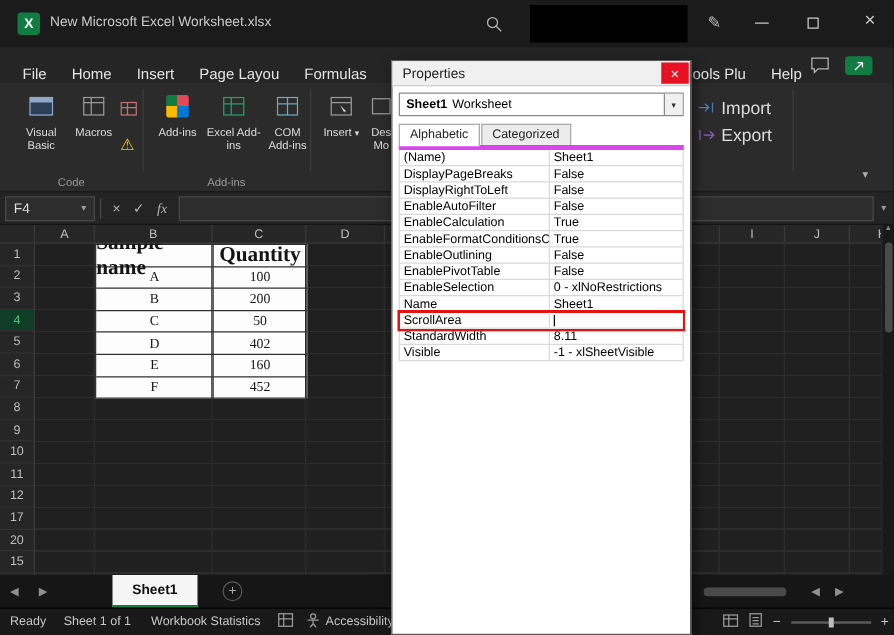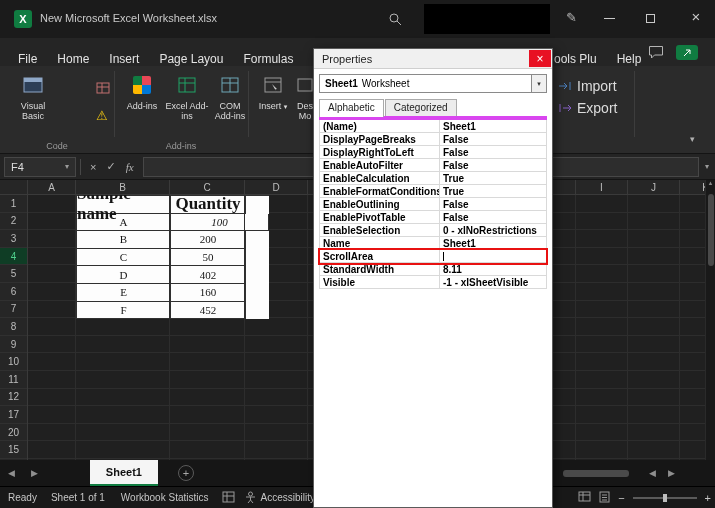--- a/index.html
+++ b/index.html
@@ -100,21 +100,21 @@
   .props-close { position:absolute; right:1px; top:1px; width:22px; height:17px; background:#e81123; color:#fff;
     display:flex; align-items:center; justify-content:center; font-size:12px; }
   .props-combo { margin:5px 5px 0 5px; height:19px; border:1px solid #8a8a8a; display:flex; align-items:center;
     padding:0 5px; position:relative; background:#fff; }
   .props-combo .obj { font-weight:bold; margin-right:4px; }
   .combo-btn { position:absolute; right:0; top:0; bottom:0; width:15px; border-left:1px solid #8a8a8a; background:#f0f0f0;
     display:flex; align-items:center; justify-content:center; font-size:7px; color:#333; }
   .props-tabs { display:flex; margin:6px 5px 0 5px; border-bottom:4px solid #d946ef; }
   .ptab { padding:2px 8px 3px 8px; border:1px solid #aaa; border-bottom:none; background:#ececec; color:#222; margin-right:1px; }
   .ptab.active { background:#fff; position:relative; margin-bottom:-1px; }
-  .props-grid { margin:0 5px; border-left:1px solid #d9d9d9; border-right:1px solid #d9d9d9;font-weight:bold; }
+  .props-grid { margin:0 5px; border-left:1px solid #d9d9d9; border-right:1px solid #d9d9d9; }
   .p-row { display:flex; height:13px; border-bottom:1px solid #d9d9d9; align-items:stretch; }
   .p-name { width:120px; padding-left:3px; border-right:1px solid #d9d9d9; white-space:nowrap; overflow:hidden;
     display:flex; align-items:center; }
   .p-val { flex:1; padding-left:3px; white-space:nowrap; overflow:hidden; display:flex; align-items:center; }
   .p-row.hl { box-shadow:0 0 0 2px #e81111; position:relative; z-index:4; }
   .caret { width:1px; height:9px; background:#000; }
 </style>
 </head>
 <body>
 
@@ -164,20 +164,29 @@
 
   <div class="ribbon">
     <div class="rbtn" style="left:10px;width:46px">
       <div class="ric">
         <svg width="20" height="16">
             <rect x="1" y="1" width="18" height="14" fill="#2d3f57" stroke="#8fa8c8"></rect>
             <rect x="1" y="1" width="18" height="4" fill="#8fa8c8"></rect>
           </svg>
       </div>
       <div>Visual Basic</div>
+    </div>
+    <div class="rbtn" style="left:56px;width:38px">
+      <div class="ric">
+        <svg width="18" height="16">
+            <rect x="1" y="1" width="16" height="14" fill="none" stroke="#9a9a9a"></rect>
+            <path d="M1 5h16M7 1v14" stroke="#9a9a9a"></path>
+          </svg>
+      </div>
+      <div>Macros</div>
     </div>
     <span class="small-ic" style="left:96px;top:14px">
       <svg width="14" height="12">
           <rect x="1" y="1" width="12" height="10" fill="none" stroke="#c27070"></rect>
           <path d="M1 5h12M6 1v10" stroke="#c27070"></path>
         </svg>
     </span>
     <span class="small-ic warn" style="left:96px;top:42px">⚠</span>
     <div class="glabel" style="left:0;width:114px">Code</div>
     <div class="gsep" style="left:114px"></div>
@@ -292,21 +301,21 @@
         <div class="row-h">15</div>
       </div>
     <div class="grid" id="grid">
       <div class="datatable" id="dataTable">
           <div class="t-row t-head">
             <div class="t-cell" style="width: 94px;">Sample name</div>
             <div class="t-cell" style="width: 75px;">Quantity</div>
           </div>
           <div class="t-row">
             <div class="t-cell" style="width: 94px;">A</div>
-            <div class="t-cell" style="width: 98px; font-style: italic;">100</div>
+            <div class="t-cell" style="width: 75px;">100</div>
           </div>
           <div class="t-row">
             <div class="t-cell" style="width: 94px;">B</div>
             <div class="t-cell" style="width: 75px;">200</div>
           </div>
           <div class="t-row">
             <div class="t-cell" style="width: 94px;">C</div>
             <div class="t-cell" style="width: 75px;">50</div>
           </div>
           <div class="t-row">

